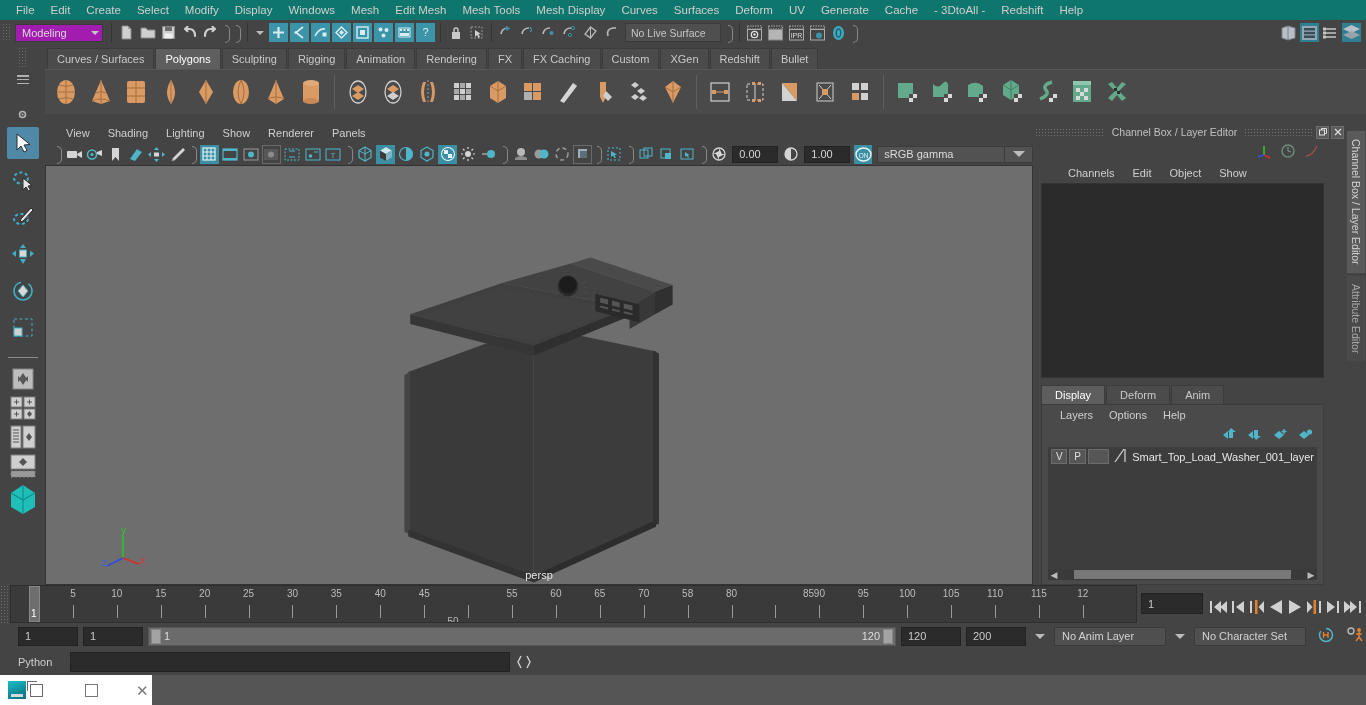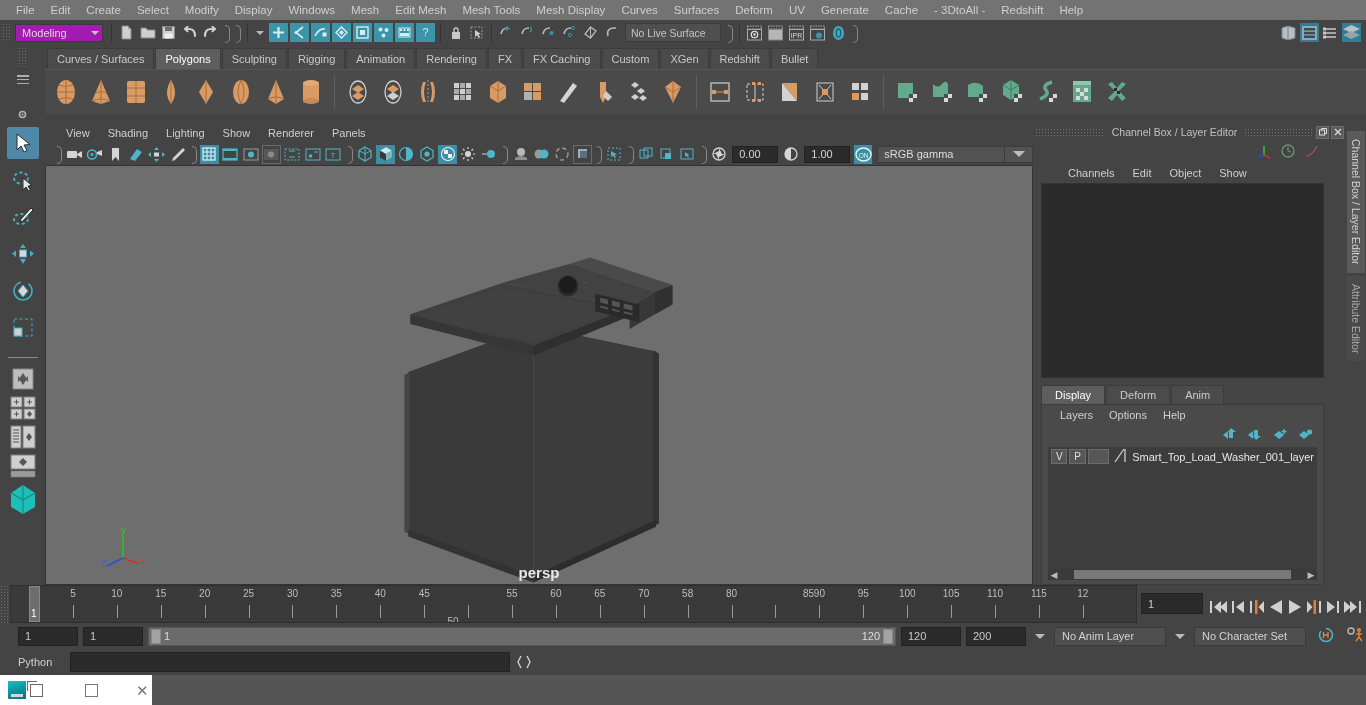--- a/index.html
+++ b/index.html
@@ -6,21 +6,21 @@
   body {
     width:1366px; height:705px; overflow:hidden;
     background:#444444;
     font-family:"Liberation Sans", sans-serif;
     font-size:11px; color:#c8c8c8;
     -webkit-font-smoothing:antialiased;
   }
   #app { width:1366px; height:705px; position:relative; display:flex; flex-direction:column; }
 
   
-  .menubar { height:20px; background:#737373; display:flex; align-items:center; padding-left:8px; flex:0 0 20px; }
+  .menubar { height:20px; background:#0f766e; display:flex; align-items:center; padding-left:8px; flex:0 0 20px; }
   .menubar .mi { padding:0 8px; font-size:11.5px; color:#cfcfcf; line-height:20px; white-space:nowrap; cursor:default; }
 
   
   .statusbar { height:25px; background:#444444; display:flex; align-items:center; flex:0 0 25px; padding-left:2px; }
   .modeSelect {
     width:88px; height:18px; background:#a21caf; border:1px solid #3a3a3a;
     display:flex; align-items:center; justify-content:space-between;
     padding:0 3px 0 6px; font-size:11px; color:#dcdcdc; margin-right:4px;
   }
   .modeSelect .caret { width:0;height:0;border-left:4px solid transparent;border-right:4px solid transparent;border-top:4px solid #c8c8c8; }
@@ -70,21 +70,21 @@
   .vptools { height:22px; display:flex; align-items:center; padding-left:8px; background:#444; }
   .vtb { width:19px; height:19px; margin:0 1px; display:flex; align-items:center; justify-content:center; }
   .vtb.on { background:#3c8fa3; }
   .vtb.frame { border:1px solid #6a6a6a; }
   .numfield { width:46px;height:17px;background:#2b2b2b;border:1px solid #222;color:#d5d5d5;
               font-size:11px;display:flex;align-items:center;padding-left:6px;margin:0 3px;}
   .gammabox { width:130px;height:17px;background:#525252;border:1px solid #3c3c3c;color:#dcdcdc;
               font-size:11px;display:flex;align-items:center;padding-left:6px;margin-left:4px;}
   .gammacaret{width:28px;height:17px;background:#525252;border:1px solid #3c3c3c;border-left:none;display:flex;align-items:center;justify-content:center;}
   .viewport { flex:1; background:#6e6e6e; position:relative; border:1px solid #333; margin:0 0 0 0; min-height:0; overflow:hidden; }
-  .persp-label { position:absolute; bottom:3px; left:0; right:0; text-align:center; font-size:15px; color:#e8e8e8; font-weight:bold; }
+  .persp-label { position:absolute; bottom:3px; left:0; right:0; text-align:center; font-size:11px; color:#e8e8e8; font-weight:normal; }
   .axisgizmo { position:absolute; left:55px; bottom:10px; width:50px; height:48px; }
 
   
   .rightcol { width:313px; background:#444; display:flex; flex-direction:column; }
   .cbheader { height:18px; display:flex; align-items:center; justify-content:space-between; padding:0 2px; }
   .dots { height:9px; flex:1;
     background-image:radial-gradient(#707070 0.8px, transparent 0.9px);
     background-size:3px 3px; }
   .cbtitle { font-size:10.5px; color:#c0c0c0; padding:0 7px; white-space:nowrap; }
   .winbtn { width:13px;height:13px;background:#5a5a5a;border:1px solid #6e6e6e;margin-left:2px;

